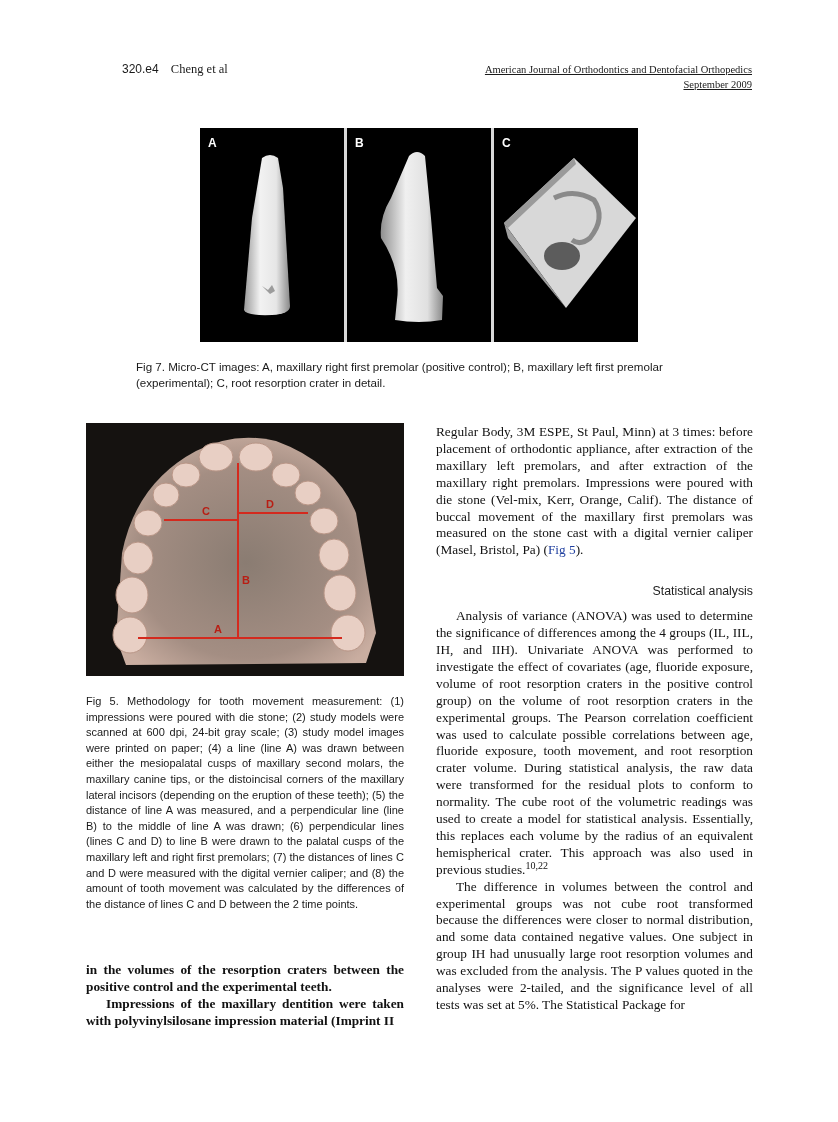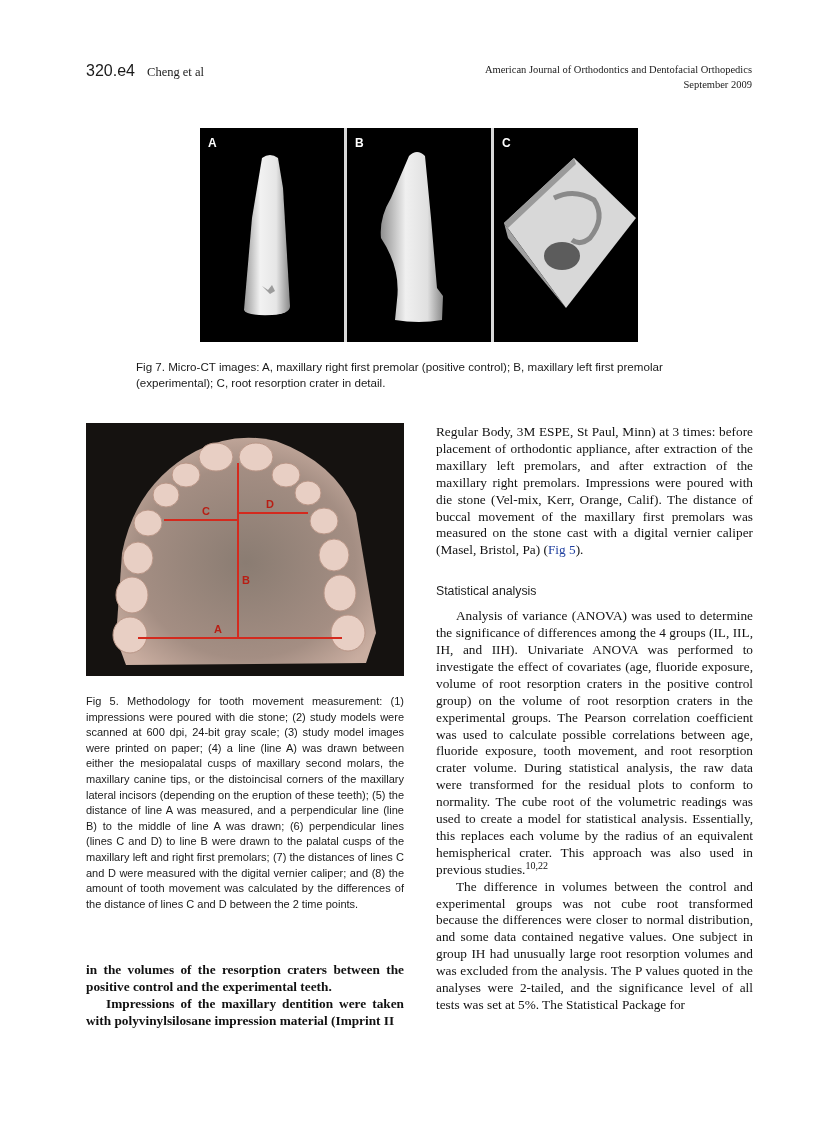--- a/index.html
+++ b/index.html
@@ -1,39 +1,39 @@
 <!DOCTYPE html>
 <html><head>
 <meta charset="utf-8">
 <style>
   html, body { margin: 0; padding: 0; background: #ffffff; }
   body { width: 838px; height: 1122px; position: relative; overflow: hidden; color: #1a1a1a; }
 
   .running-head { position: absolute; top: 62px; left: 86px; right: 86px; height: 34px; }
   .rh-left { position: absolute; left: 0; top: 0; font-size: 12.5px; }
-  .rh-left .pg { font-family: "Liberation Sans", sans-serif; font-size: 16px; margin-right: 9px; }
+  .rh-left .pg { font-family: "Liberation Sans", sans-serif; font-size: 12px; margin-right: 9px; margin-left: 36px; }
   .rh-left .au { font-family: "Liberation Serif", serif; font-size: 12.5px; text-align: center; }
-  .rh-right { position: absolute; right: 0; top: 0; text-align: right; font-family: "Liberation Serif", serif; font-size: 10.5px; line-height: 15px; }
+  .rh-right { position: absolute; right: 0; top: 0; text-align: right; font-family: "Liberation Serif", serif; font-size: 10.5px; line-height: 15px; text-decoration: underline; }
 
   
   .fig4 { position: absolute; top: 128px; left: 200px; width: 438px; height: 214px; display: flex; gap: 3px; background: #d9d9d9; }
   .panel { position: relative; flex: 1; background: #000; overflow: hidden; }
   .panel-label { position: absolute; top: 8px; left: 8px; color: #fff; font-family: "Liberation Sans", sans-serif; font-weight: bold; font-size: 12px; }
   .fig4-caption { position: absolute; top: 359px; left: 136px; width: 570px; font-family: "Liberation Sans", sans-serif; font-size: 11.6px; line-height: 15.5px; color: #1a1a1a; }
 
   
   .fig5 { position: absolute; top: 423px; left: 86px; width: 318px; height: 253px; background: #151210; overflow: hidden; }
   .fig5-caption { position: absolute; top: 694px; left: 86px; width: 318px; font-family: "Liberation Sans", sans-serif; font-size: 11px; line-height: 15.6px; text-align: justify; color: #1a1a1a; }
 
   .body-text { font-family: "Liberation Serif", serif; font-size: 13.3px; line-height: 16.9px; text-align: justify; color: #111; }
   .body-text p { margin: 0; }
   .indent { text-indent: 20px; }
   .left-body { position: absolute; top: 962px; left: 86px; width: 318px; font-weight: bold; }
   .right-col { position: absolute; top: 424px; left: 436px; width: 317px; }
-  .section-head { font-family: "Liberation Sans", sans-serif; font-size: 12.3px; margin: 24px 0 8px 0; color: #222; text-align: left; }
+  .section-head { font-family: "Liberation Sans", sans-serif; font-size: 12.3px; margin: 24px 0 8px 0; color: #222; text-align: right; }
   .fig-ref { color: #1f3f9f; margin-top: 40px; }
   sup { font-size: 10px; line-height: 0; vertical-align: 5px; }
 </style>
 </head>
 <body>
 
 <div class="running-head">
   <div class="rh-left">
     <span class="pg">320.e4</span>
     <span class="au">Cheng et al</span>

